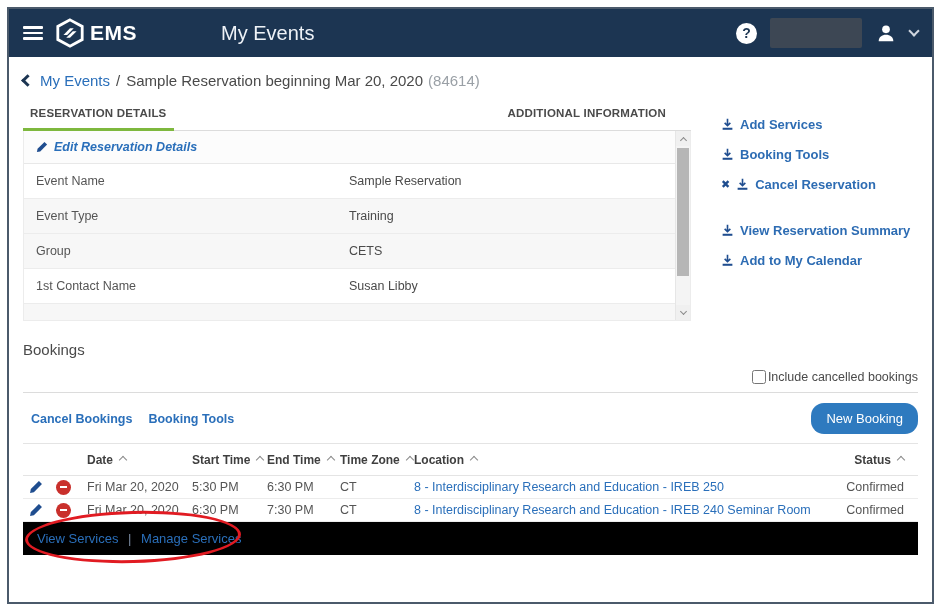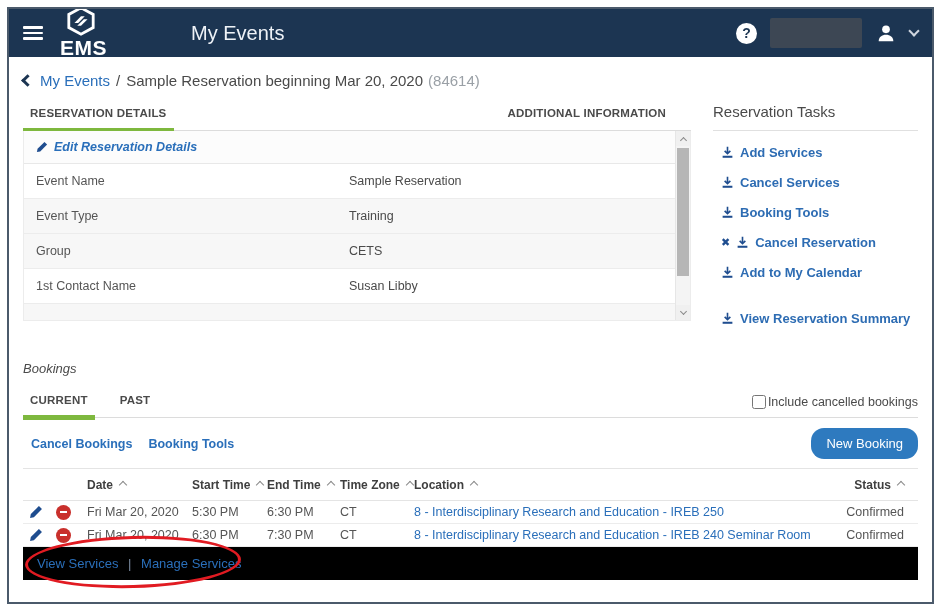--- a/index.html
+++ b/index.html
@@ -13,21 +13,21 @@
     margin:7px; width:927px; height:597px;
     border:2px solid #4b5a6b; background:#fff; overflow:hidden; position:relative;
   }
   
   .topbar {
     height:48px; background:var(--header-bg,#1c3552);
     display:flex; align-items:center; padding:0 14px;
   }
   .hamburger { width:20px; height:14px; display:flex; flex-direction:column; justify-content:space-between; cursor:pointer; }
   .hamburger span { display:block; height:2.6px; background:#fff; border-radius:1px; }
-  .logo { display:flex; align-items:center; margin-left:12px;flex-direction:column; }
+  .logo { display:flex; align-items:center; margin-left:12px; }
   .logo svg { width:30px; height:30px; }
   .logo .logo-text { color:#fff; font-size:21px; font-weight:700; letter-spacing:.5px; margin-left:5px; }
   .page-title { color:#eef2f7; font-size:20px; font-weight:400; margin-left:84px; }
   .topbar-right { margin-left:auto; display:flex; align-items:center; gap:13px; }
   .help-circle {
     width:21px; height:21px; border-radius:50%; background:#fff; color:#1c3552;
     font-size:14px; font-weight:700; display:flex; align-items:center; justify-content:center;
   }
   .redacted { width:92px; height:30px; background:#3d4754; border-radius:2px; }
   .person svg { width:22px; height:22px; display:block; }
@@ -80,21 +80,21 @@
     color:#2d6cb3; font-size:13px; font-weight:700; text-decoration:none;
     margin-bottom:15px; display:flex; align-items:center; gap:6px;
   }
   .task-link.gap { margin-top:16px; }
   .ic-x { color:#1f4d8f; font-size:11px; }
   .ic-dl { width:13px; height:13px; }
   .ic-dl path { stroke:#1f4d8f; stroke-width:2; fill:none; }
   .ic-dl rect { fill:#1f4d8f; }
   
   .bookings { margin-top:20px; }
-  .bookings-title { font-size:13px; color:#4a4a4a; margin-bottom:12px;font-style:italic; }
+  .bookings-title { font-size:15px; color:#4a4a4a; margin-bottom:12px; }
   .btabs-row { display:flex; align-items:flex-end; border-bottom:1px solid #dcdcdc; }
   .btabs { display:flex; }
   .include-cancelled { margin-left:auto; display:flex; align-items:center; gap:2px; font-size:12.5px; color:#4a4a4a; padding-bottom:8px; }
   .include-cancelled input { width:14px; height:14px; accent-color:#fff; }
   .toolbar { display:flex; align-items:center; padding:10px 0 9px; }
   .toolbar-links { display:flex; gap:16px; padding-left:8px; }
   .toolbar-links a { color:var(--link,#2a6fba); font-size:12.5px; font-weight:600; text-decoration:none; }
   .new-booking {
     margin-left:auto; background:var(--button-bg,#2e7abf); color:#fff; border:none; border-radius:13px;
     font-family:inherit; font-size:13px; padding:8px 15px; cursor:pointer;
@@ -210,82 +210,69 @@
               </div>
             <div class="vs-thumb"></div>
             <div class="vs-btn down">
                 <span class="vs-car"></span>
               </div>
           </div>
         </div>
       </div>
 
       <div class="right-col">
-        <div class="tasks-title">Reservation Tasks</div>
         <div class="tasks-list" id="tasks-list">
             <a href="#" class="task-link">
 
     <svg class="ic-dl" viewBox="0 0 16 16" hidden="">
                 <path d="M8 1v8M4.5 6L8 9.5 11.5 6"></path>
                 <rect x="2" y="12" width="12" height="2.5"></rect>
               </svg>
     <span class="task-label">Add Services</span>
   </a>
             <a href="#" class="task-link">
 
     <svg class="ic-dl" viewBox="0 0 16 16" hidden="">
                 <path d="M8 1v8M4.5 6L8 9.5 11.5 6"></path>
                 <rect x="2" y="12" width="12" height="2.5"></rect>
               </svg>
-    <span class="task-label">Cancel Services</span>
-  </a>
-            <a href="#" class="task-link">
-
-    <svg class="ic-dl" viewBox="0 0 16 16" hidden="">
-                <path d="M8 1v8M4.5 6L8 9.5 11.5 6"></path>
-                <rect x="2" y="12" width="12" height="2.5"></rect>
-              </svg>
     <span class="task-label">Booking Tools</span>
   </a>
             <a href="#" class="task-link">
     <span class="ic-x">✖</span>
     <svg class="ic-dl" viewBox="0 0 16 16" hidden="">
                 <path d="M8 1v8M4.5 6L8 9.5 11.5 6"></path>
                 <rect x="2" y="12" width="12" height="2.5"></rect>
               </svg>
     <span class="task-label">Cancel Reservation</span>
   </a>
+            <a href="#" class="task-link gap">
+
+    <svg class="ic-dl" viewBox="0 0 16 16" hidden="">
+                <path d="M8 1v8M4.5 6L8 9.5 11.5 6"></path>
+                <rect x="2" y="12" width="12" height="2.5"></rect>
+              </svg>
+    <span class="task-label">View Reservation Summary</span>
+  </a>
             <a href="#" class="task-link">
 
     <svg class="ic-dl" viewBox="0 0 16 16" hidden="">
                 <path d="M8 1v8M4.5 6L8 9.5 11.5 6"></path>
                 <rect x="2" y="12" width="12" height="2.5"></rect>
               </svg>
     <span class="task-label">Add to My Calendar</span>
-  </a>
-            <a href="#" class="task-link gap">
-
-    <svg class="ic-dl" viewBox="0 0 16 16" hidden="">
-                <path d="M8 1v8M4.5 6L8 9.5 11.5 6"></path>
-                <rect x="2" y="12" width="12" height="2.5"></rect>
-              </svg>
-    <span class="task-label">View Reservation Summary</span>
   </a>
           </div>
       </div>
     </div>
 
     <div class="bookings">
       <div class="bookings-title">Bookings</div>
 
       <div class="btabs-row">
-        <div class="btabs tabs" id="booking-tabs" style="border-bottom:none;">
-            <button class="tab active"><span class="tab-label">CURRENT</span></button>
-            <button class="tab"><span class="tab-label">PAST</span></button>
-          </div>
         <label class="include-cancelled">
           <input type="checkbox" style="">
           <span>Include cancelled bookings</span>
         </label>
       </div>
 
       <div class="toolbar">
         <div class="toolbar-links">
           <a href="#">Cancel Bookings</a>
           <a href="#">Booking Tools</a>

